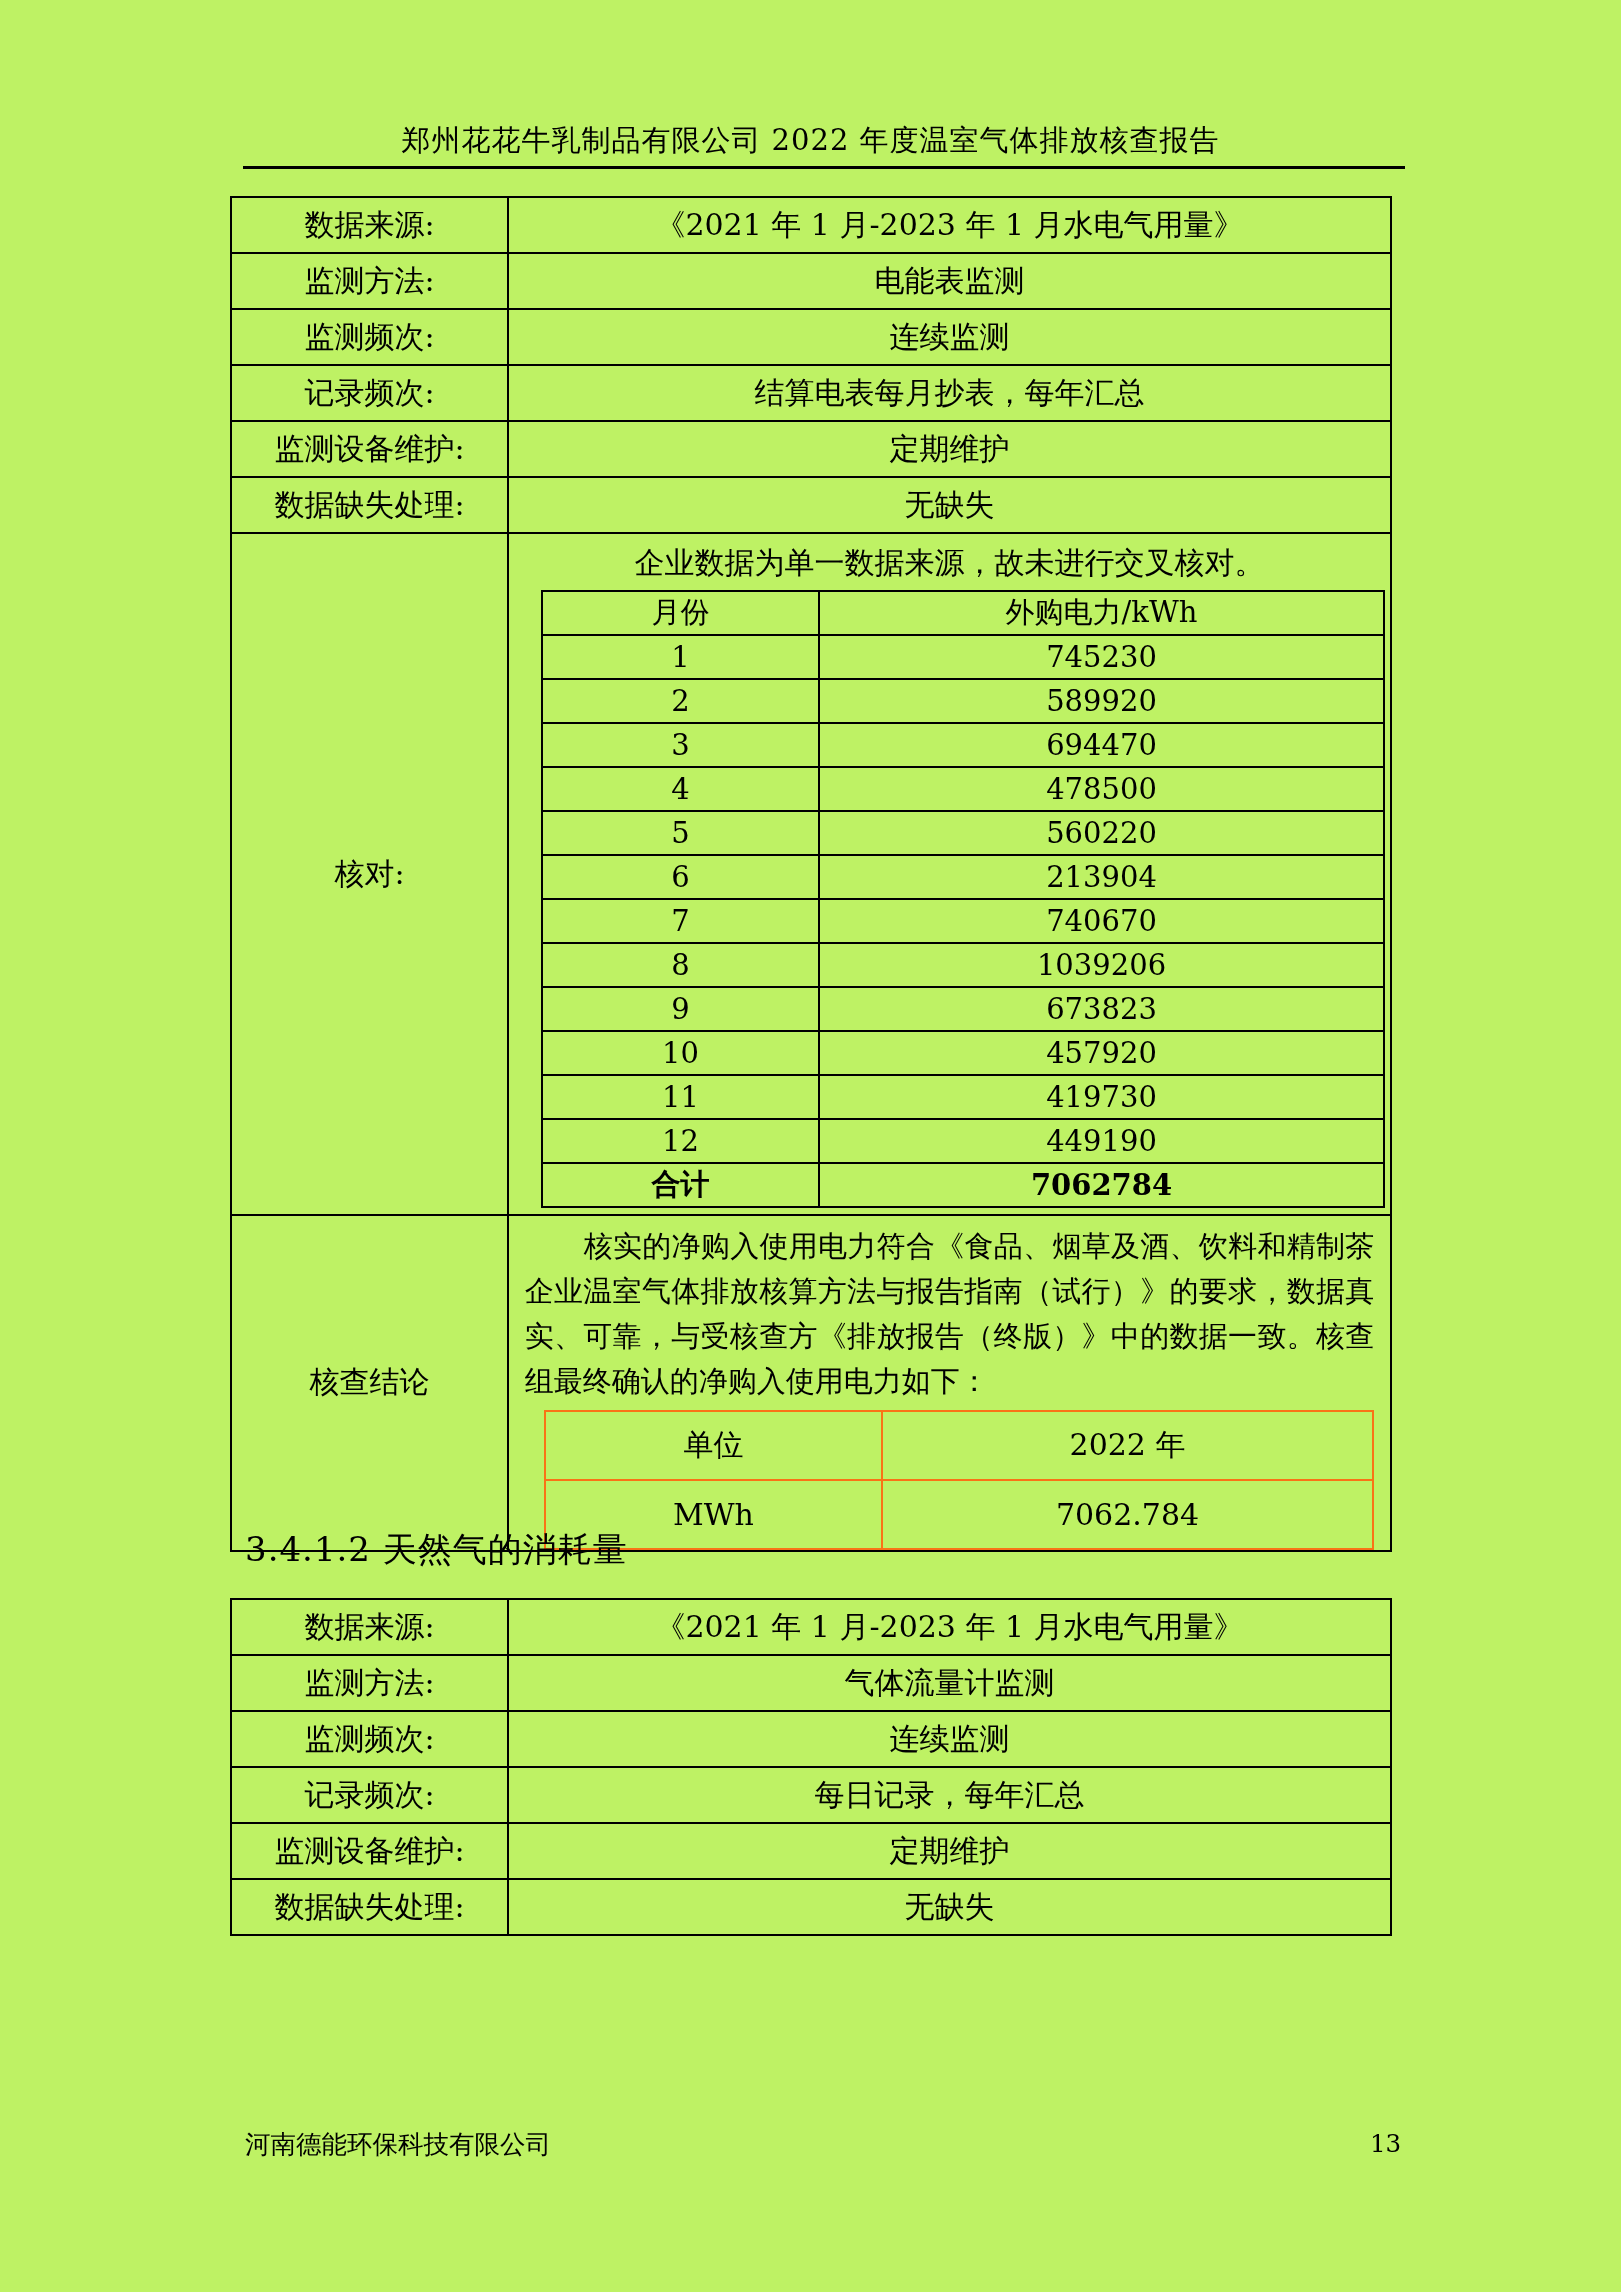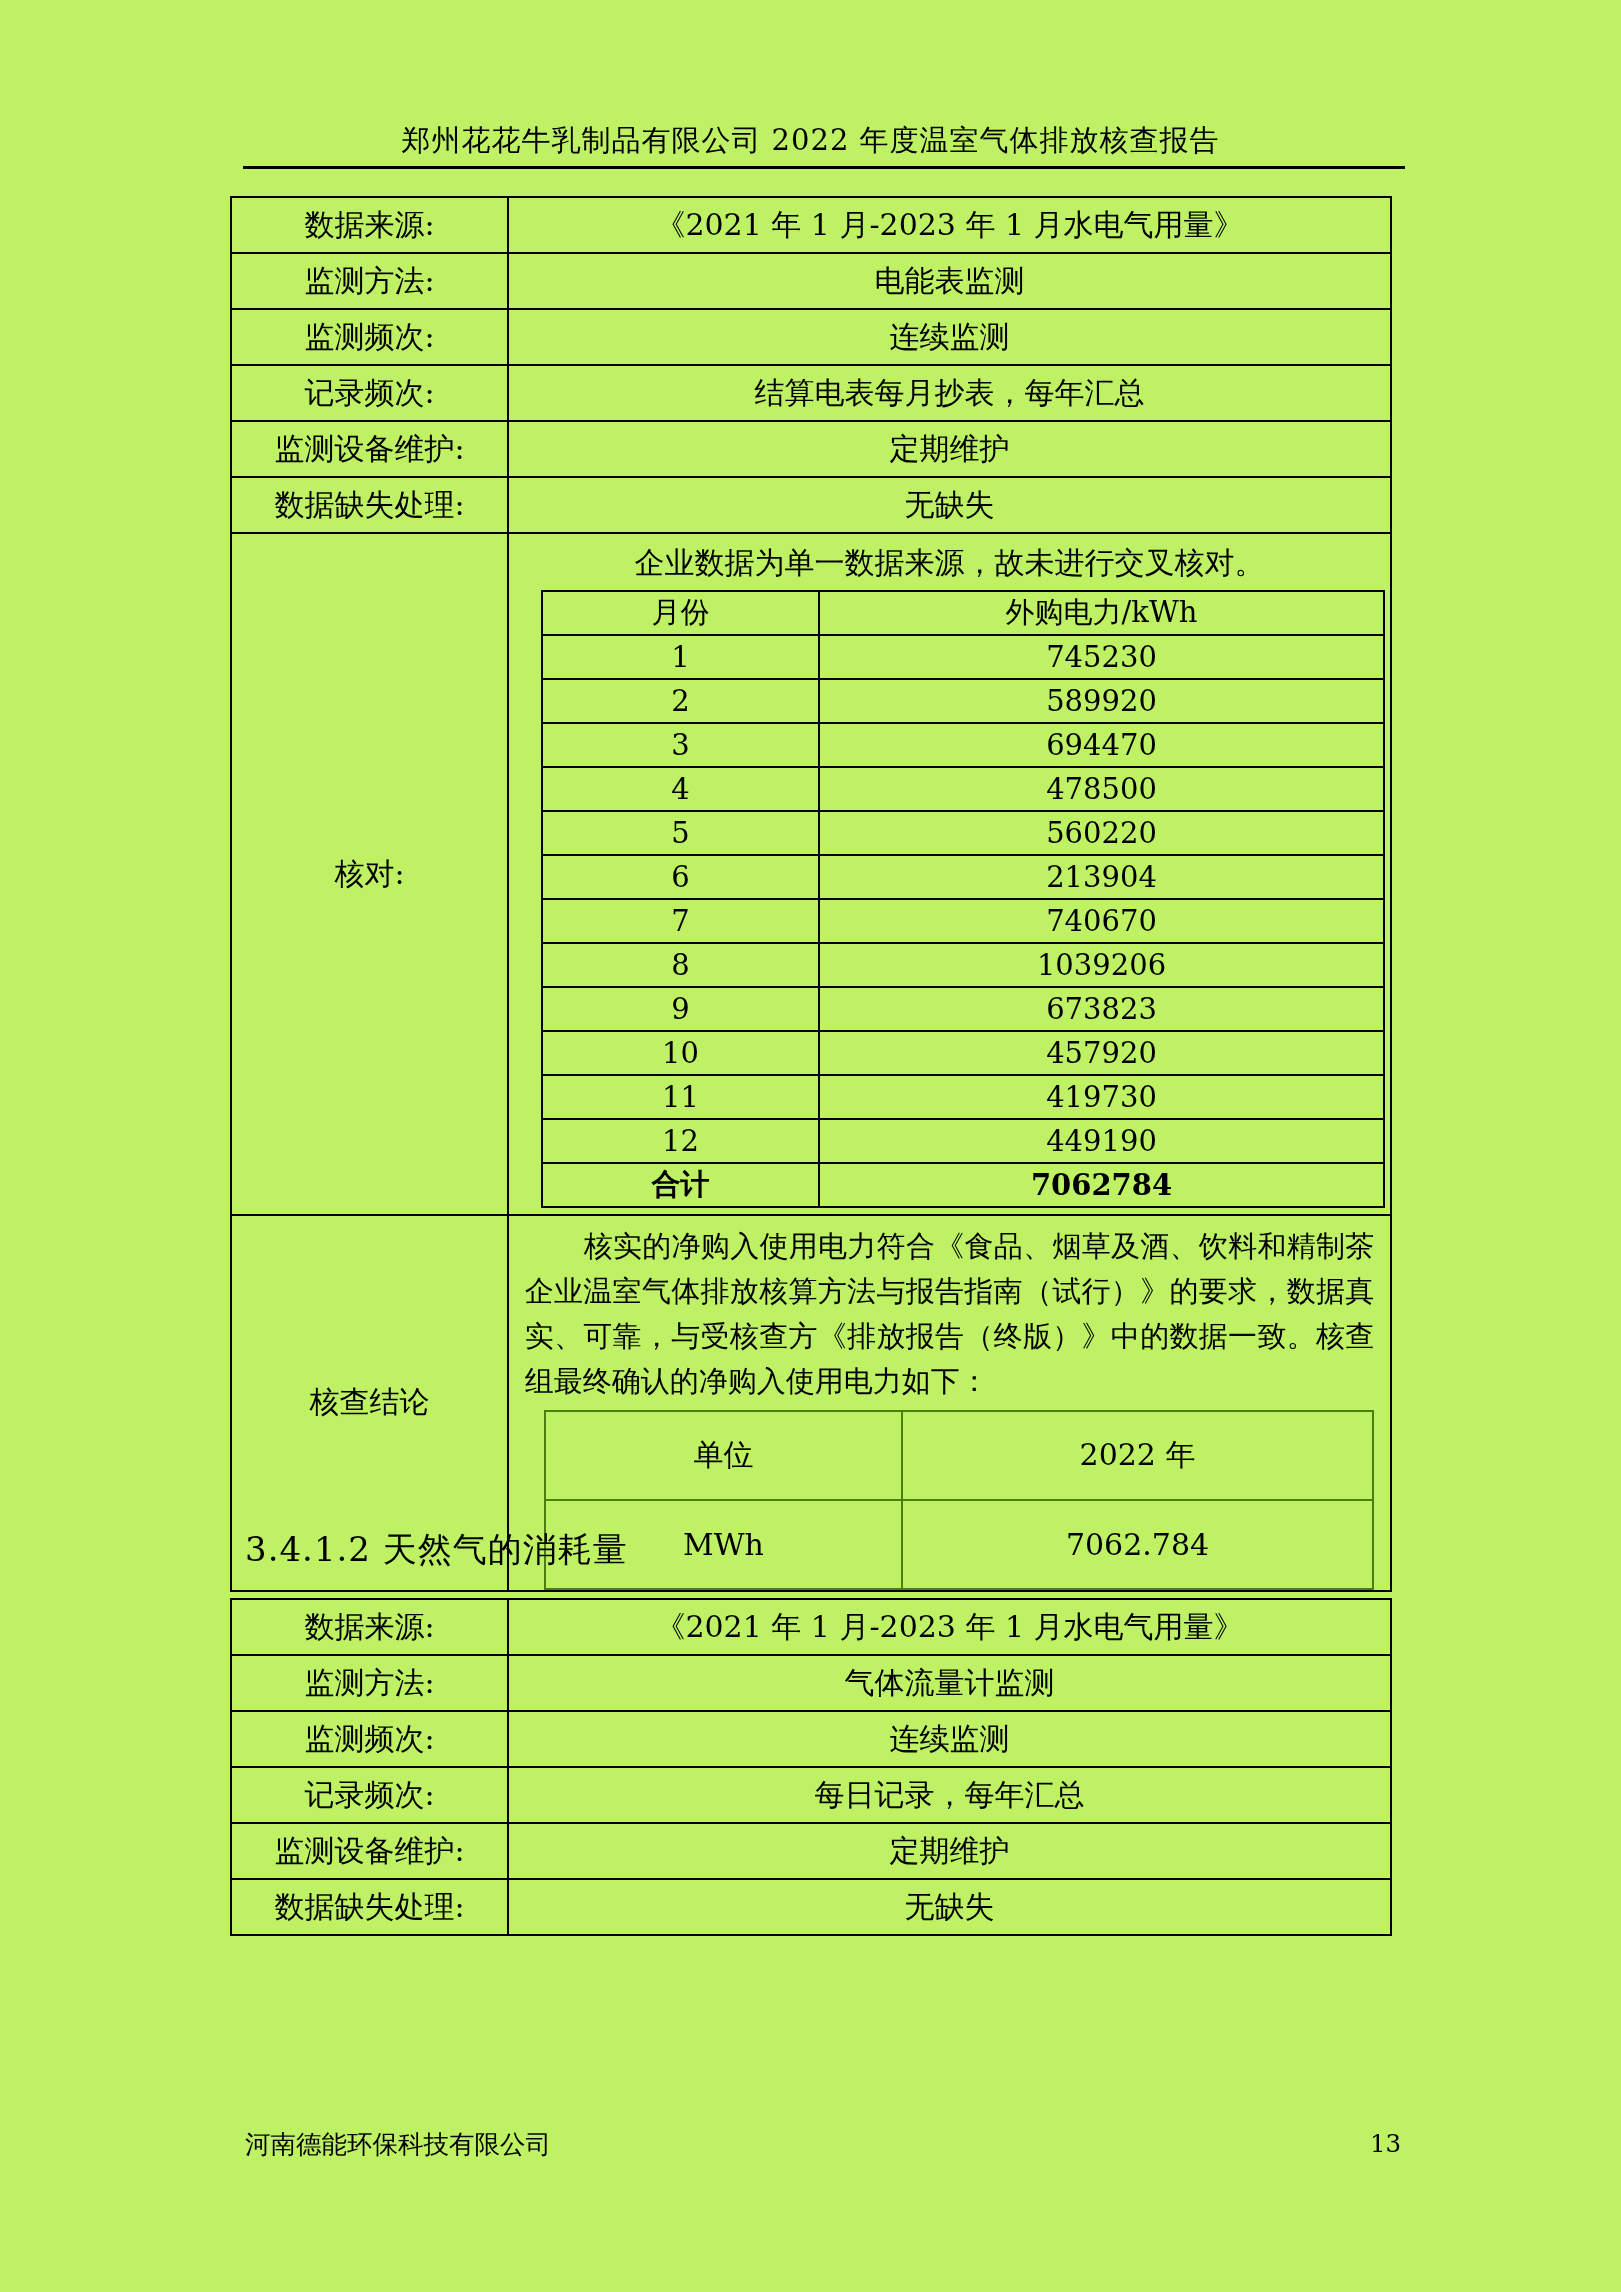--- a/index.html
+++ b/index.html
@@ -52,22 +52,22 @@
 
   
   td.concl-cell { vertical-align:top; text-align:left; }
   .concl-text {
     margin:7.8px 15.7px 5.9px 15.7px;
     font-size:29px; line-height:45px;
     text-indent:59px; text-align:justify;
   }
   table.summary { width:830px; margin-left:35px; }
   table.summary td {
-    border:2px solid #4d7c0f; height:51px;
-    font-size:30px; text-align:center; vertical-align:middle; padding:18px;
+    border:2px solid #f97316; height:51px;
+    font-size:30px; text-align:center; vertical-align:middle; padding:8px;
   }
   table.summary td.s1 { width:319px; }
 
   
   .section-heading {
     position:absolute; top:1527px; left:245px;
     font-size:34px; letter-spacing:1px;
   }
 
   

